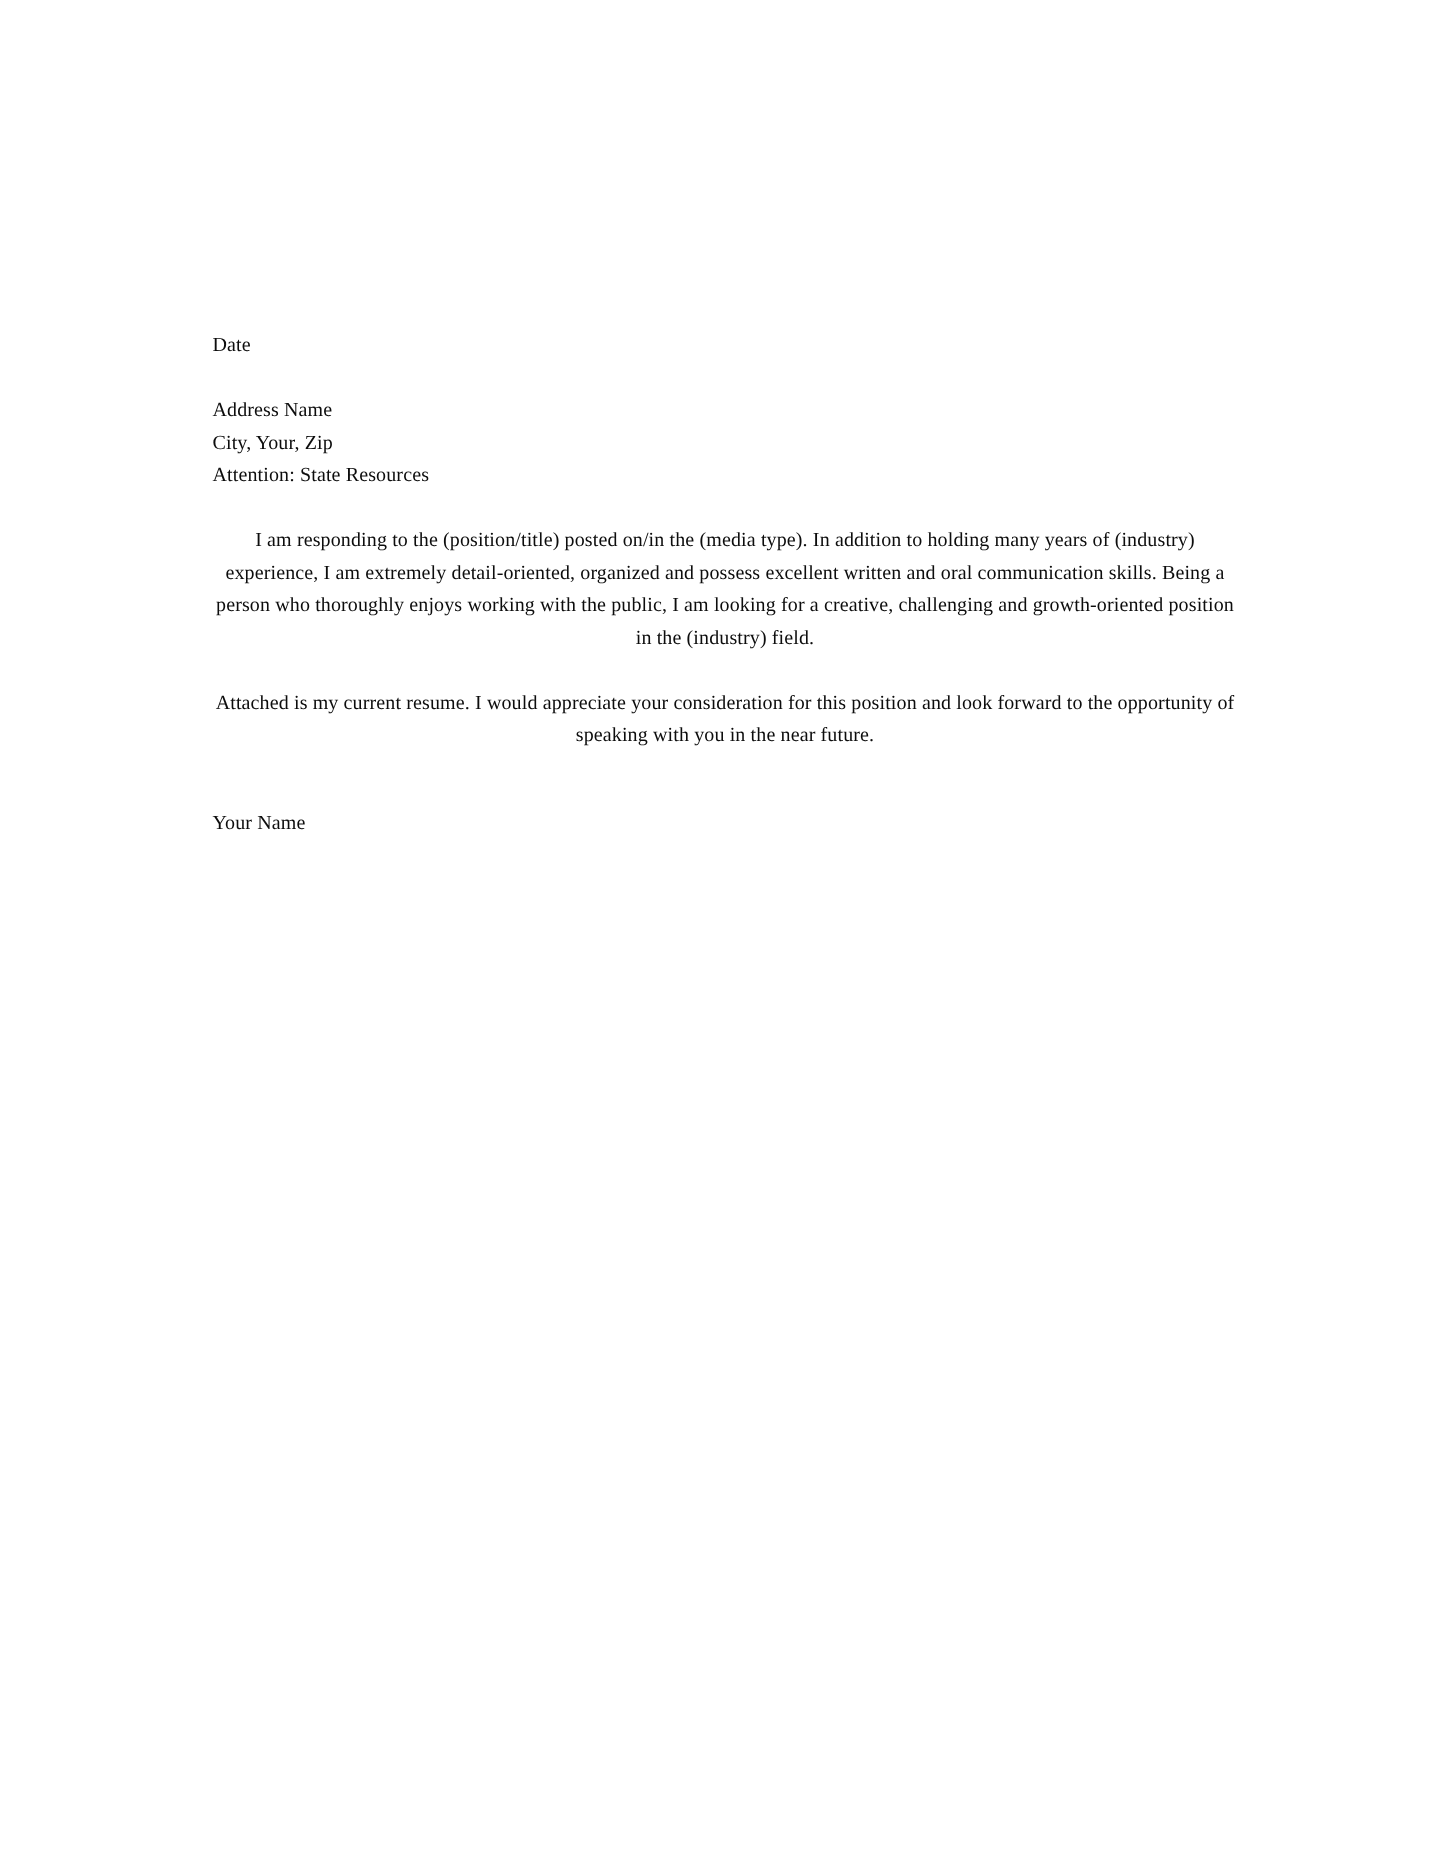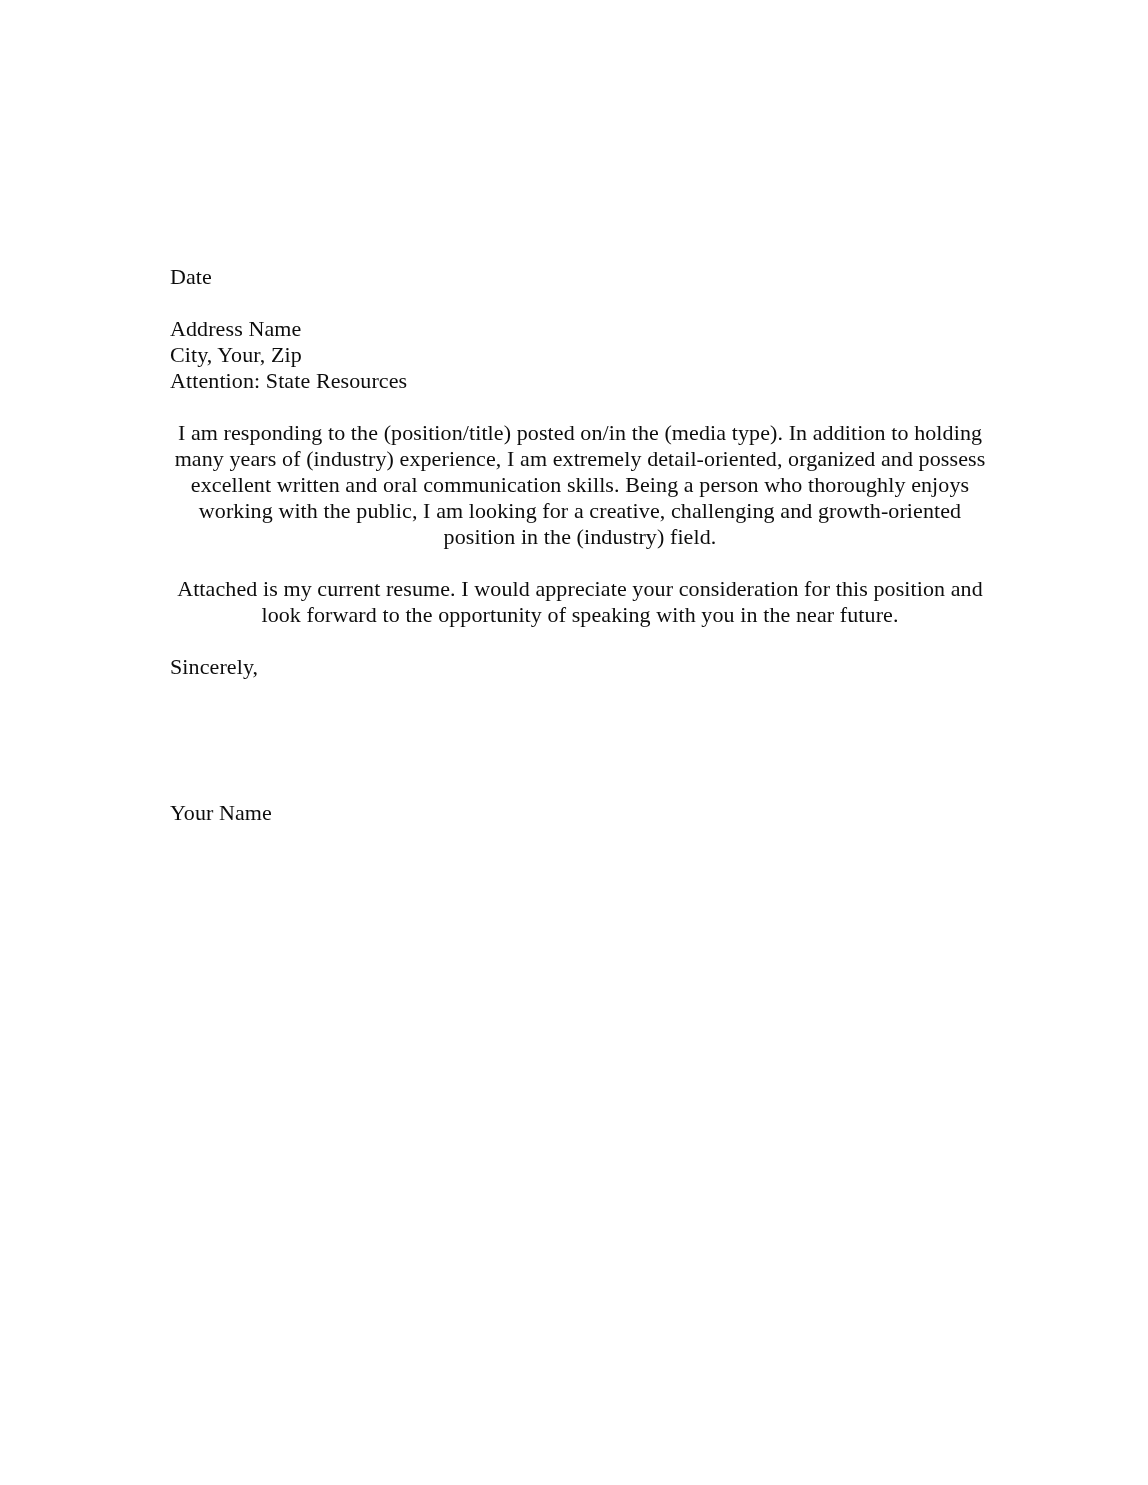--- a/index.html
+++ b/index.html
@@ -10,32 +10,32 @@
     font-family: "Liberation Serif", "DejaVu Serif", serif;
     color: #0d0d0d;
   }
   .page {
     width: 1148px;
     height: 1485px;
     background: #ffffff;
     padding: 264px 158px 0 170px;
   }
   .letter {
-    font-size: 22px;
+    font-size: 16px;
     line-height: 26px;
     letter-spacing: 0.1px;
   }
   .block { margin-bottom: 26px; }
   .line { display: block; }
   .para {
     margin-bottom: 26px;
     text-align: center;
     max-width: 824px;
   }
-  .signature-gap { margin-top: 120px; }
+  .signature-gap { margin-top: 44px; }
 </style>
 </head>
 <body>
 
 <div class="page">
   <div class="letter">
 
     <div class="block">
       <span class="line">Date</span>
     </div>
@@ -43,22 +43,19 @@
     <div class="block">
       <span class="line">Address Name</span>
       <span class="line">City, Your, Zip</span>
       <span class="line">Attention: State Resources</span>
     </div>
 
     <p class="para">I am responding to the (position/title) posted on/in the (media type). In addition to holding many years of (industry) experience, I am extremely detail-oriented, organized and possess excellent written and oral communication skills. Being a person who thoroughly enjoys working with the public, I am looking for a creative, challenging and growth-oriented position in the (industry) field.</p>
 
     <p class="para">Attached is my current resume. I would appreciate your consideration for this position and look forward to the opportunity of speaking with you in the near future.</p>
 
-    <div class="block">
-      <span class="line">Sincerely,</span>
-    </div>
 
     <div class="signature-gap">
       <span class="line">Your Name</span>
     </div>
 
   </div>
 </div>
 
 </body></html>

